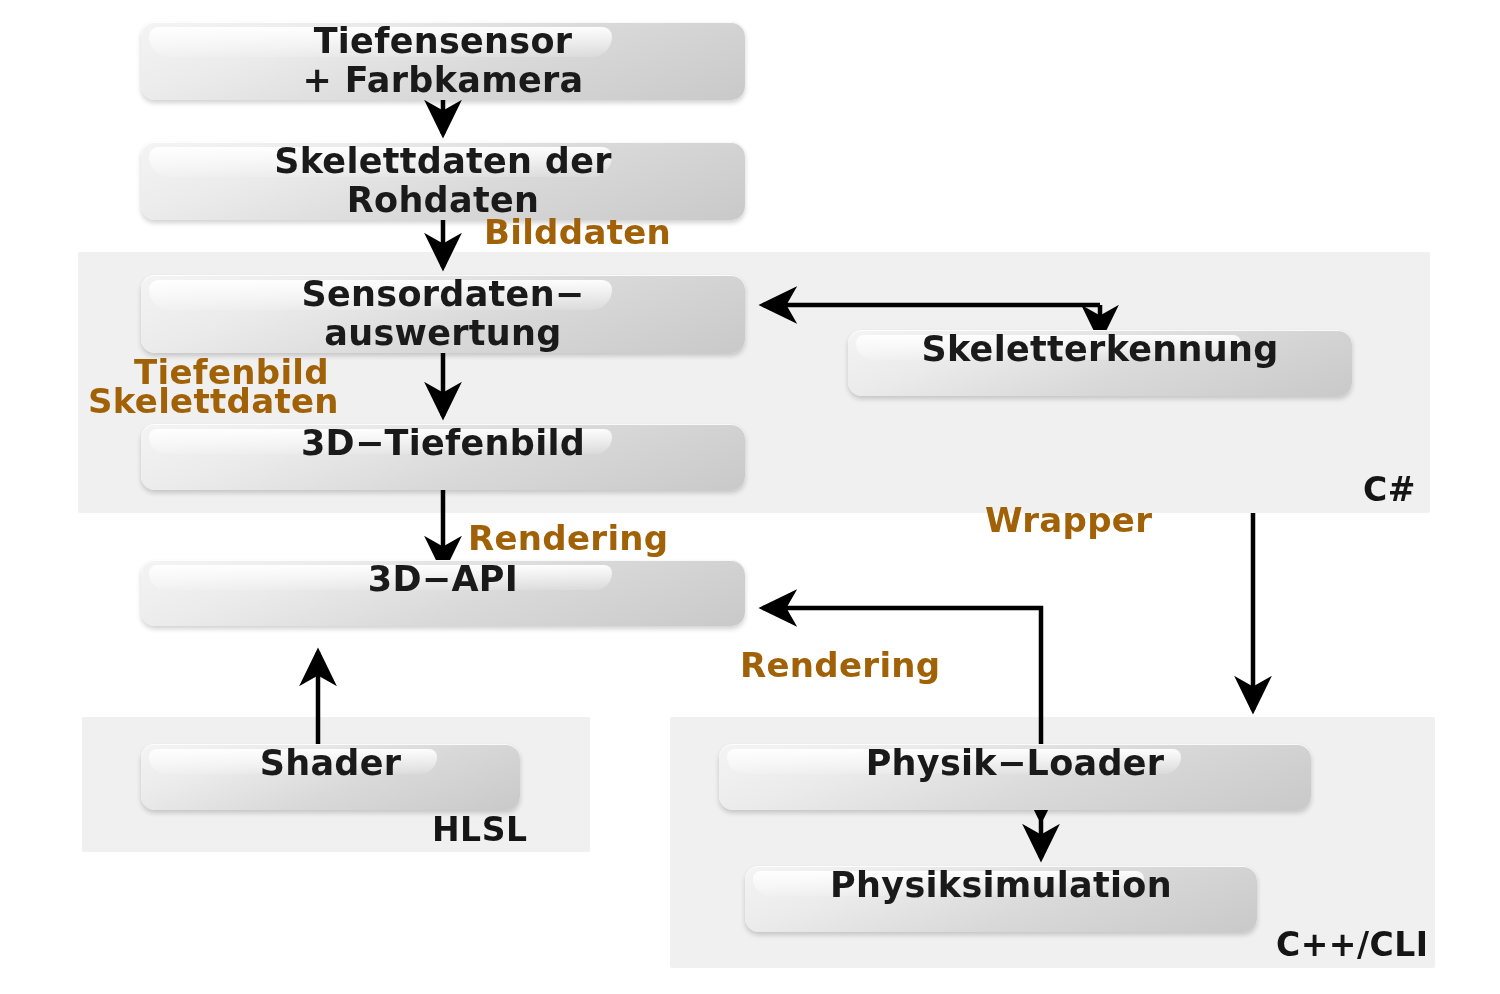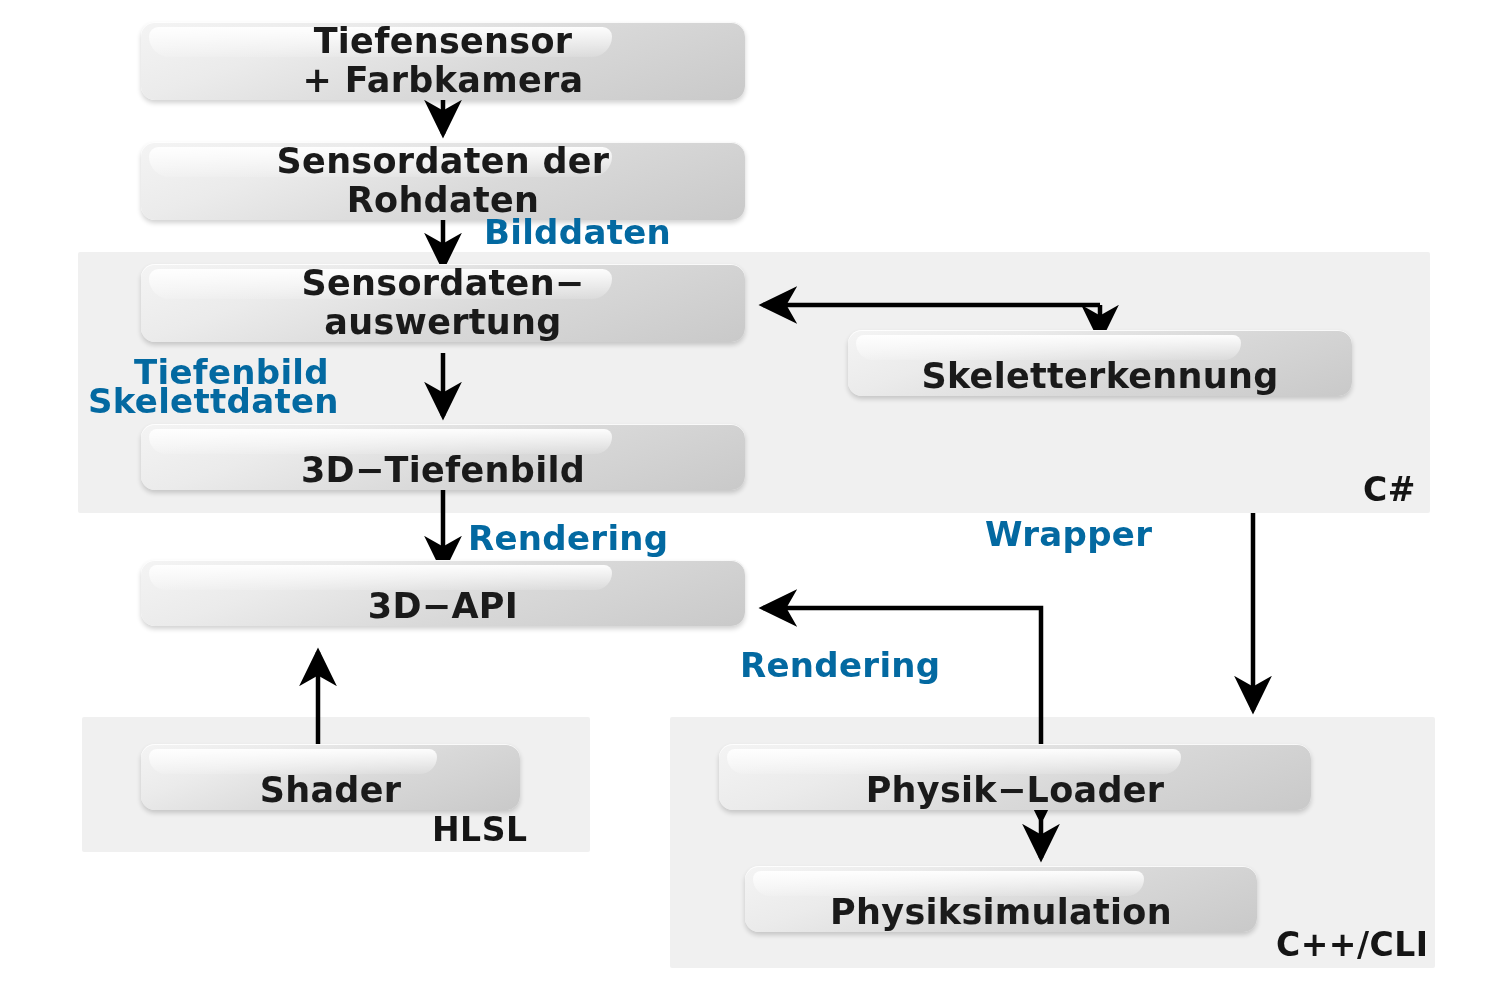--- a/index.html
+++ b/index.html
@@ -7,29 +7,29 @@
        font-family:"DejaVu Sans","Liberation Sans",sans-serif;}
   #stage{position:relative;width:1500px;height:994px;background:#fff;}
 
   .region{position:absolute;background:#f0f0f0;border-radius:2px;}
   .region-label{position:absolute;font-size:33px;font-weight:700;color:#151515;
                 letter-spacing:0.5px;white-space:nowrap;}
 
   .node{position:absolute;border-radius:14px;
         background:linear-gradient(160deg,#f4f4f4 0%,#ebebeb 26%,#d9d9d9 58%,#c9c9c9 100%);
         box-shadow:0 3px 5px rgba(0,0,0,0.18), inset 0 1px 0 rgba(255,255,255,0.85);
-        display:flex;align-items:flex-end;justify-content:center;text-align:center;}
+        display:flex;align-items:flex-start;justify-content:center;text-align:center;}
   .node::before{content:"";position:absolute;left:8px;right:22%;top:5px;height:38%;
         border-radius:12px 12px 26px 26px;
         background:linear-gradient(180deg,rgba(255,255,255,0.95),rgba(255,255,255,0.12));
         pointer-events:none;}
   .node span{position:relative;z-index:2;font-size:35px;font-weight:700;color:#1a1a1a;
         line-height:1.12;letter-spacing:0.3px;white-space:pre-line;}
 
-  .edge-label{position:absolute;font-size:34px;font-weight:700;color:#0369a1;
+  .edge-label{position:absolute;font-size:34px;font-weight:700;color:#a16207;
               white-space:nowrap;letter-spacing:0.3px;}
 
   svg.arrows{position:absolute;left:0;top:0;width:1500px;height:994px;
              pointer-events:none;overflow:visible;}
 </style>
 </head>
 <body>
 
 <div id="stage">
 
@@ -74,25 +74,25 @@
       <line x1="1041" y1="820" x2="1041" y2="858" marker-start="url(#ah2)" marker-end="url(#ah)"></line>
     </g>
   </svg>
 
   <div class="node" style="left:141px;top:22px;width:604px;height:78px;">
     <span>Tiefensensor
 + Farbkamera</span>
   </div>
 
   <div class="node" style="left:141px;top:142px;width:604px;height:78px;">
-    <span>Sensordaten der
+    <span>Skelettdaten der
 Rohdaten</span>
   </div>
 
-  <div class="node" style="left:141px;top:264px;width:604px;height:78px;">
+  <div class="node" style="left:141px;top:275px;width:604px;height:78px;">
     <span>Sensordaten−
 auswertung</span>
   </div>
 
   <div class="node" style="left:848px;top:330px;width:504px;height:66px;">
     <span>Skeletterkennung</span>
   </div>
 
   <div class="node" style="left:141px;top:424px;width:604px;height:66px;">
     <span>3D−Tiefenbild</span>
@@ -115,17 +115,17 @@
   </div>
 
   <div class="edge-label" style="left:484px;top:212px;">Bilddaten</div>
 
   <div class="edge-label" style="left:126px;top:352px;margin-left:8px;">Tiefenbild</div>
 
   <div class="edge-label" style="left:88px;top:381px;">Skelettdaten</div>
 
   <div class="edge-label" style="left:468px;top:518px;">Rendering</div>
 
-  <div class="edge-label" style="left:985px;top:514px;">Wrapper</div>
+  <div class="edge-label" style="left:985px;top:500px;">Wrapper</div>
 
   <div class="edge-label" style="left:740px;top:645px;">Rendering</div>
 
 </div>
 
 </body></html>

